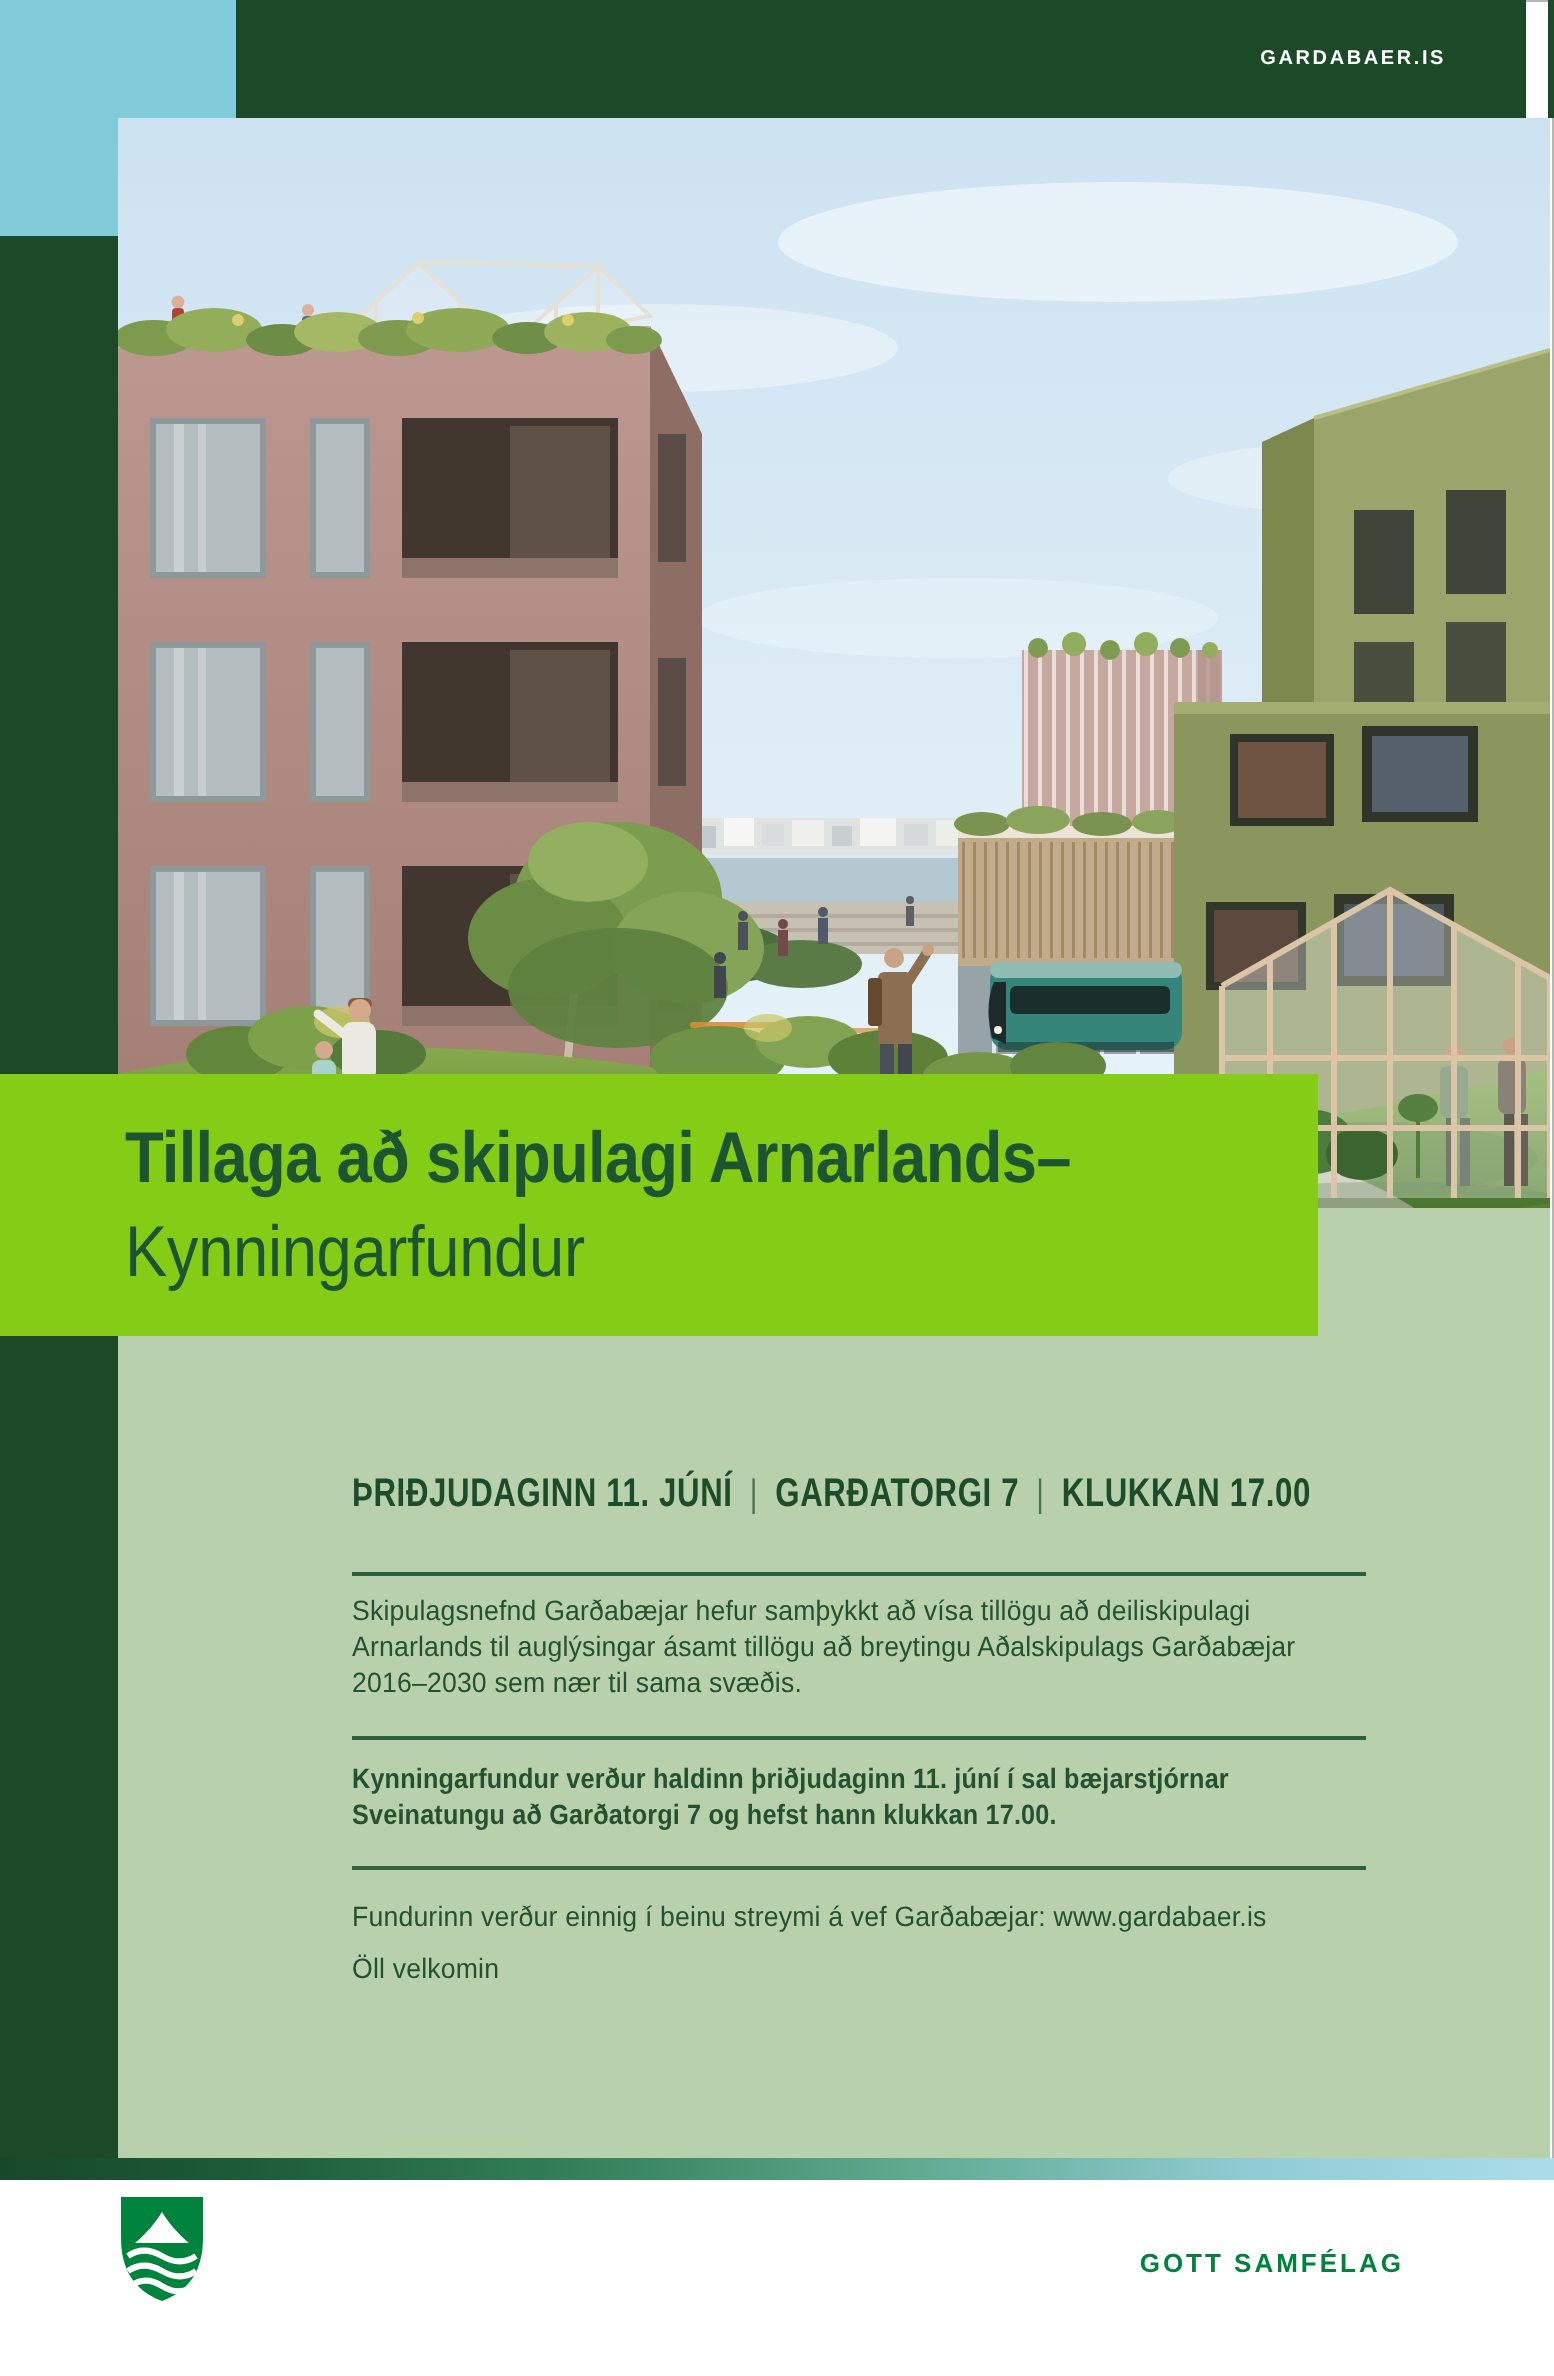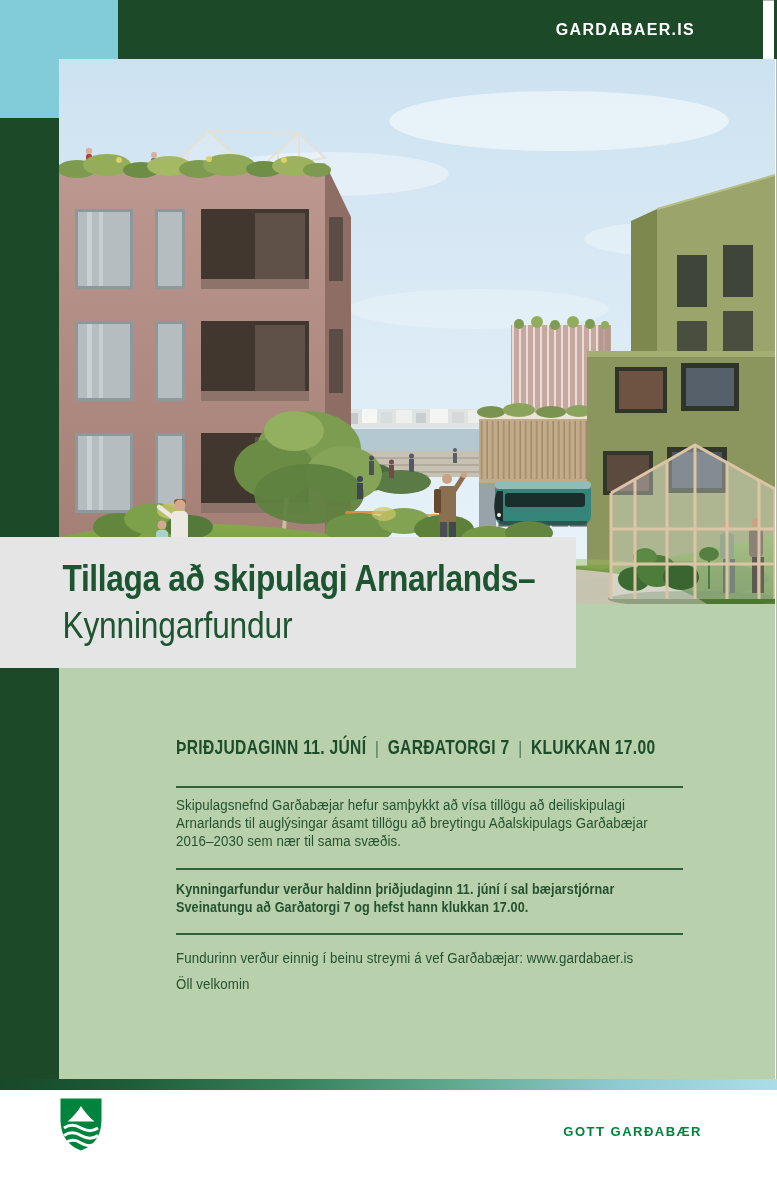--- a/index.html
+++ b/index.html
@@ -6,34 +6,34 @@
   .page{position:relative;width:777px;height:1188px;margin:0 auto;background:#ffffff;overflow:hidden;
         box-shadow:inset 0 0 0 1px #b3b8b3;}
   .abs{position:absolute;}
 
   
   .corner-blue{left:0;top:0;width:118px;height:118px;background:#82ccd9;}
 
   
   .header-bar{left:118px;top:0;width:645px;height:59px;background:#1c4a28;
               display:flex;align-items:center;justify-content:flex-end;}
-  .site-url{color:#ffffff;font-size:16px;font-weight:700;letter-spacing:1.3px;padding-right:68px;}
+  .site-url{color:#ffffff;font-size:10px;font-weight:700;letter-spacing:1.3px;padding-right:40px;}
   .edge-sliver{left:774px;top:0;width:3px;height:59px;background:#1c4a28;}
 
   
   .left-strip{left:0;top:118px;width:59px;height:961px;background:#1c4a28;}
 
   
   .photo{left:59px;top:59px;width:716px;height:545px;overflow:hidden;}
 
   
   .green-section{left:59px;top:604px;width:716px;height:475px;background:#b8d0ac;}
 
   
-  .banner{left:0;top:537px;width:576px;height:131px;background:#e5e5e5;}
+  .banner{left:0;top:537px;width:659px;height:131px;background:#84cc16;}
   .banner h1{margin:0;padding:18px 0 0 71px;font-size:36px;line-height:47px;color:#1e5531;
              white-space:nowrap;transform:scaleX(.88);transform-origin:left top;}
   .t-bold{font-weight:700;letter-spacing:-.4px;}
   .t-reg{font-weight:400;display:block;letter-spacing:-.2px;}
 
   
   .meeting-heading{left:176px;top:734px;color:#1c4c2a;font-size:20px;font-weight:700;line-height:26px;
                    white-space:nowrap;transform:scaleX(.78);transform-origin:left top;letter-spacing:.4px;}
   .sep{font-weight:400;opacity:.7;padding:0 11px;font-size:19px;}
 
@@ -410,15 +410,15 @@
   <div class="abs logo">
     <svg width="44" height="55" viewBox="0 0 44 55" xmlns="http://www.w3.org/2000/svg">
       <path d="M1.5,1.5 H42.5 V22 C42.5,40 34,49 22,53.5 C10,49 1.5,40 1.5,22 Z" fill="#00833d"></path>
       <path d="M22,9 C25,14 30,20 35.5,24.5 L8.5,24.5 C14,20 19,14 22,9 Z" fill="#ffffff"></path>
       <path d="M5,31 C10,27.5 16,27.5 22,31 C28,34.5 34,34.5 39,31" stroke="#ffffff" stroke-width="3" fill="none"></path>
       <path d="M5,38.5 C10,35 16,35 22,38.5 C28,42 34,42 39,38.5" stroke="#ffffff" stroke-width="3" fill="none"></path>
       <path d="M6.5,46 C11,42.5 16.5,42.5 22,46 C27.5,49.5 33,49.5 37.5,46" stroke="#ffffff" stroke-width="3" fill="none"></path>
     </svg>
   </div>
 
-  <span class="abs tagline">GOTT GARÐABÆR</span>
+  <span class="abs tagline">GOTT SAMFÉLAG</span>
 
 </div>
 
 </body></html>

